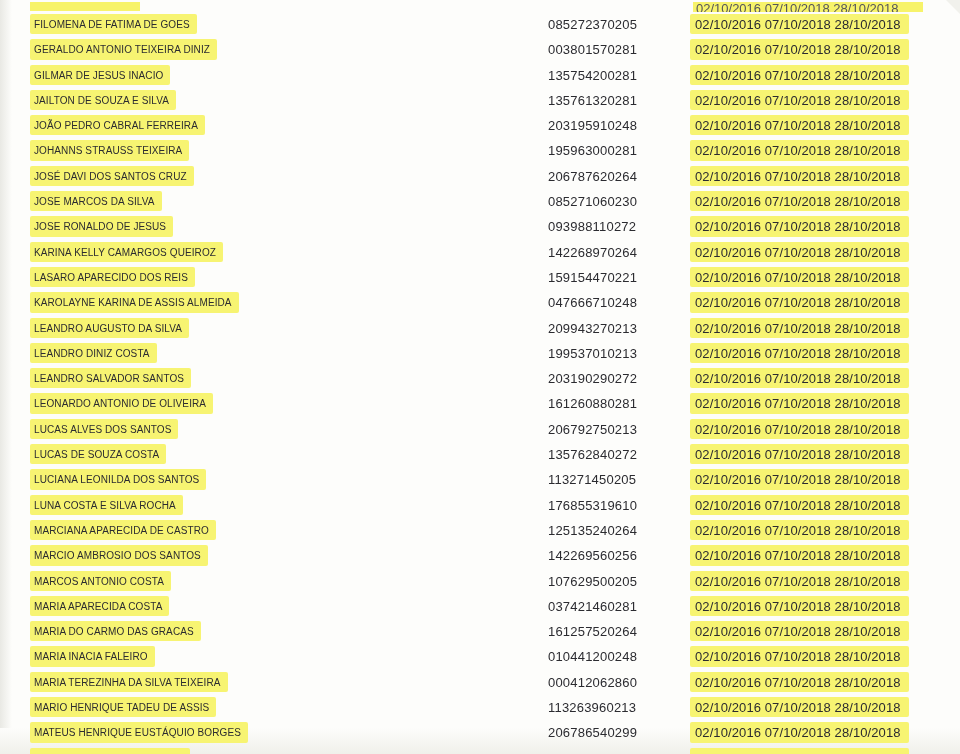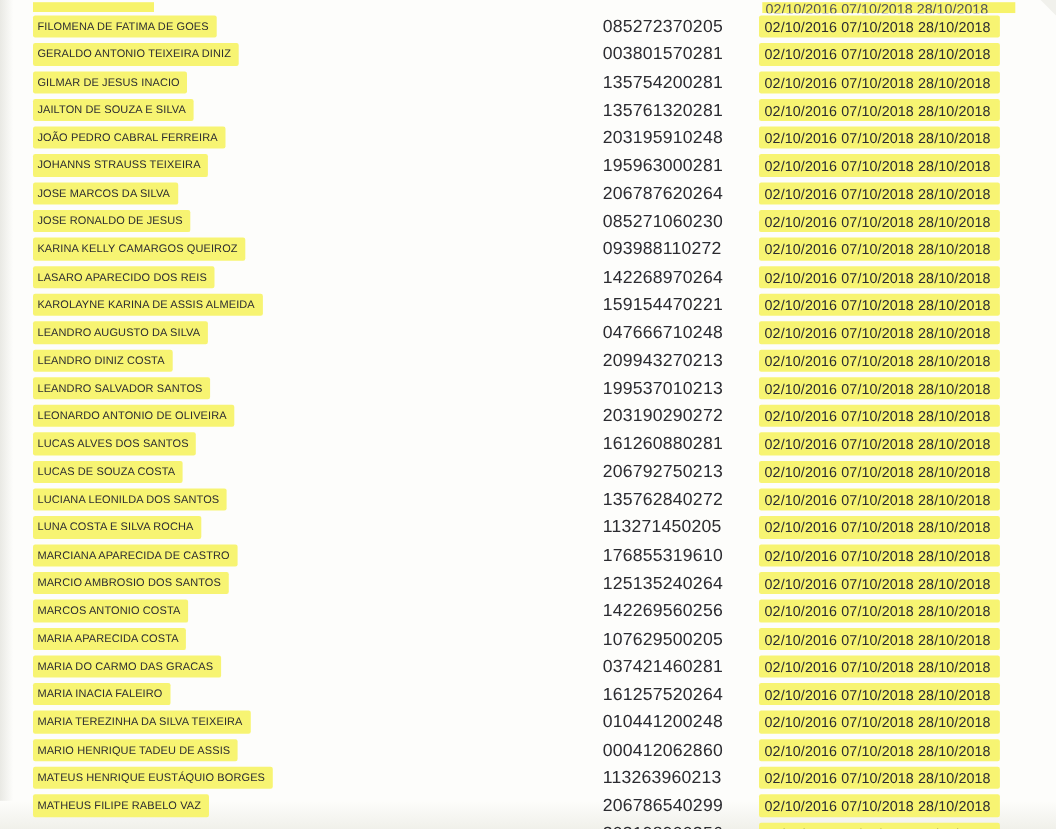--- a/index.html
+++ b/index.html
@@ -84,21 +84,21 @@
     left: -4px;
     right: -7px;
     top: 2px;
     bottom: 3px;
     background: #f7f36a;
     z-index: -1;
     border-radius: 2px;
     opacity: 0.95;
   }
   .names-col .row { font-size: 10px; }
-  .id-col .row { font-size: 16px; letter-spacing: 0.2px; }
+  .id-col .row { font-size: 13px; letter-spacing: 0.2px; }
   .dates-col .row { font-size: 13px; letter-spacing: 0.1px; }
   .dates-col .hl .txt::before { left: -5px; right: -8px; }
 
   
   .clip-top {
     position: absolute;
     left: 30px;
     top: 0px;
     width: 120px;
     height: 11px;
@@ -193,20 +193,21 @@
       <div class="ghost2">02/10/2016 07/10/2018 28/10/2018</div>
     </div>
 
     <div class="names-col">
         <div class="row hl"><span class="txt">FILOMENA DE FATIMA DE GOES</span></div>
         <div class="row hl"><span class="txt">GERALDO ANTONIO TEIXEIRA DINIZ</span></div>
         <div class="row hl"><span class="txt">GILMAR DE JESUS INACIO</span></div>
         <div class="row hl"><span class="txt">JAILTON DE SOUZA E SILVA</span></div>
         <div class="row hl"><span class="txt">JOÃO PEDRO CABRAL FERREIRA</span></div>
         <div class="row hl"><span class="txt">JOHANNS STRAUSS TEIXEIRA</span></div>
+        <div class="row hl"><span class="txt">JOSÉ DAVI DOS SANTOS CRUZ</span></div>
         <div class="row hl"><span class="txt">JOSE MARCOS DA SILVA</span></div>
         <div class="row hl"><span class="txt">JOSE RONALDO DE JESUS</span></div>
         <div class="row hl"><span class="txt">KARINA KELLY CAMARGOS QUEIROZ</span></div>
         <div class="row hl"><span class="txt">LASARO APARECIDO DOS REIS</span></div>
         <div class="row hl"><span class="txt">KAROLAYNE KARINA DE ASSIS ALMEIDA</span></div>
         <div class="row hl"><span class="txt">LEANDRO AUGUSTO DA SILVA</span></div>
         <div class="row hl"><span class="txt">LEANDRO DINIZ COSTA</span></div>
         <div class="row hl"><span class="txt">LEANDRO SALVADOR SANTOS</span></div>
         <div class="row hl"><span class="txt">LEONARDO ANTONIO DE OLIVEIRA</span></div>
         <div class="row hl"><span class="txt">LUCAS ALVES DOS SANTOS</span></div>

